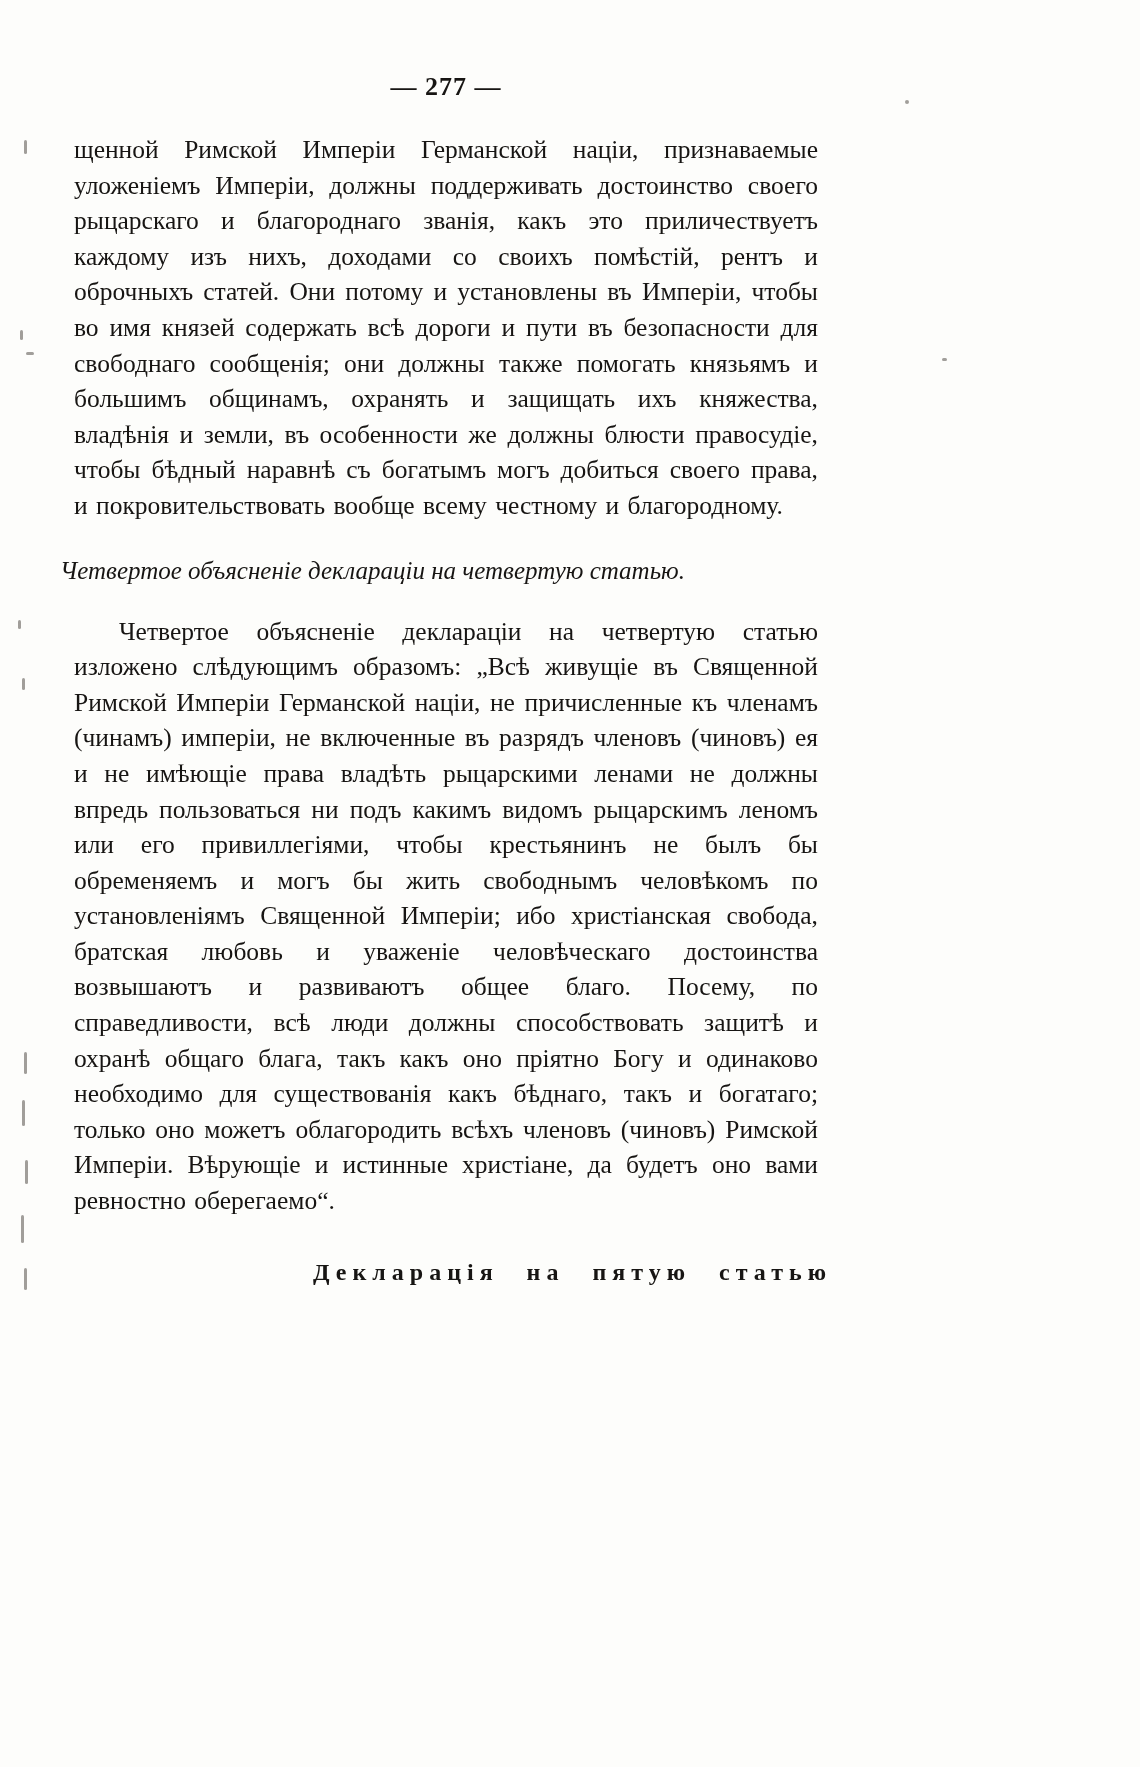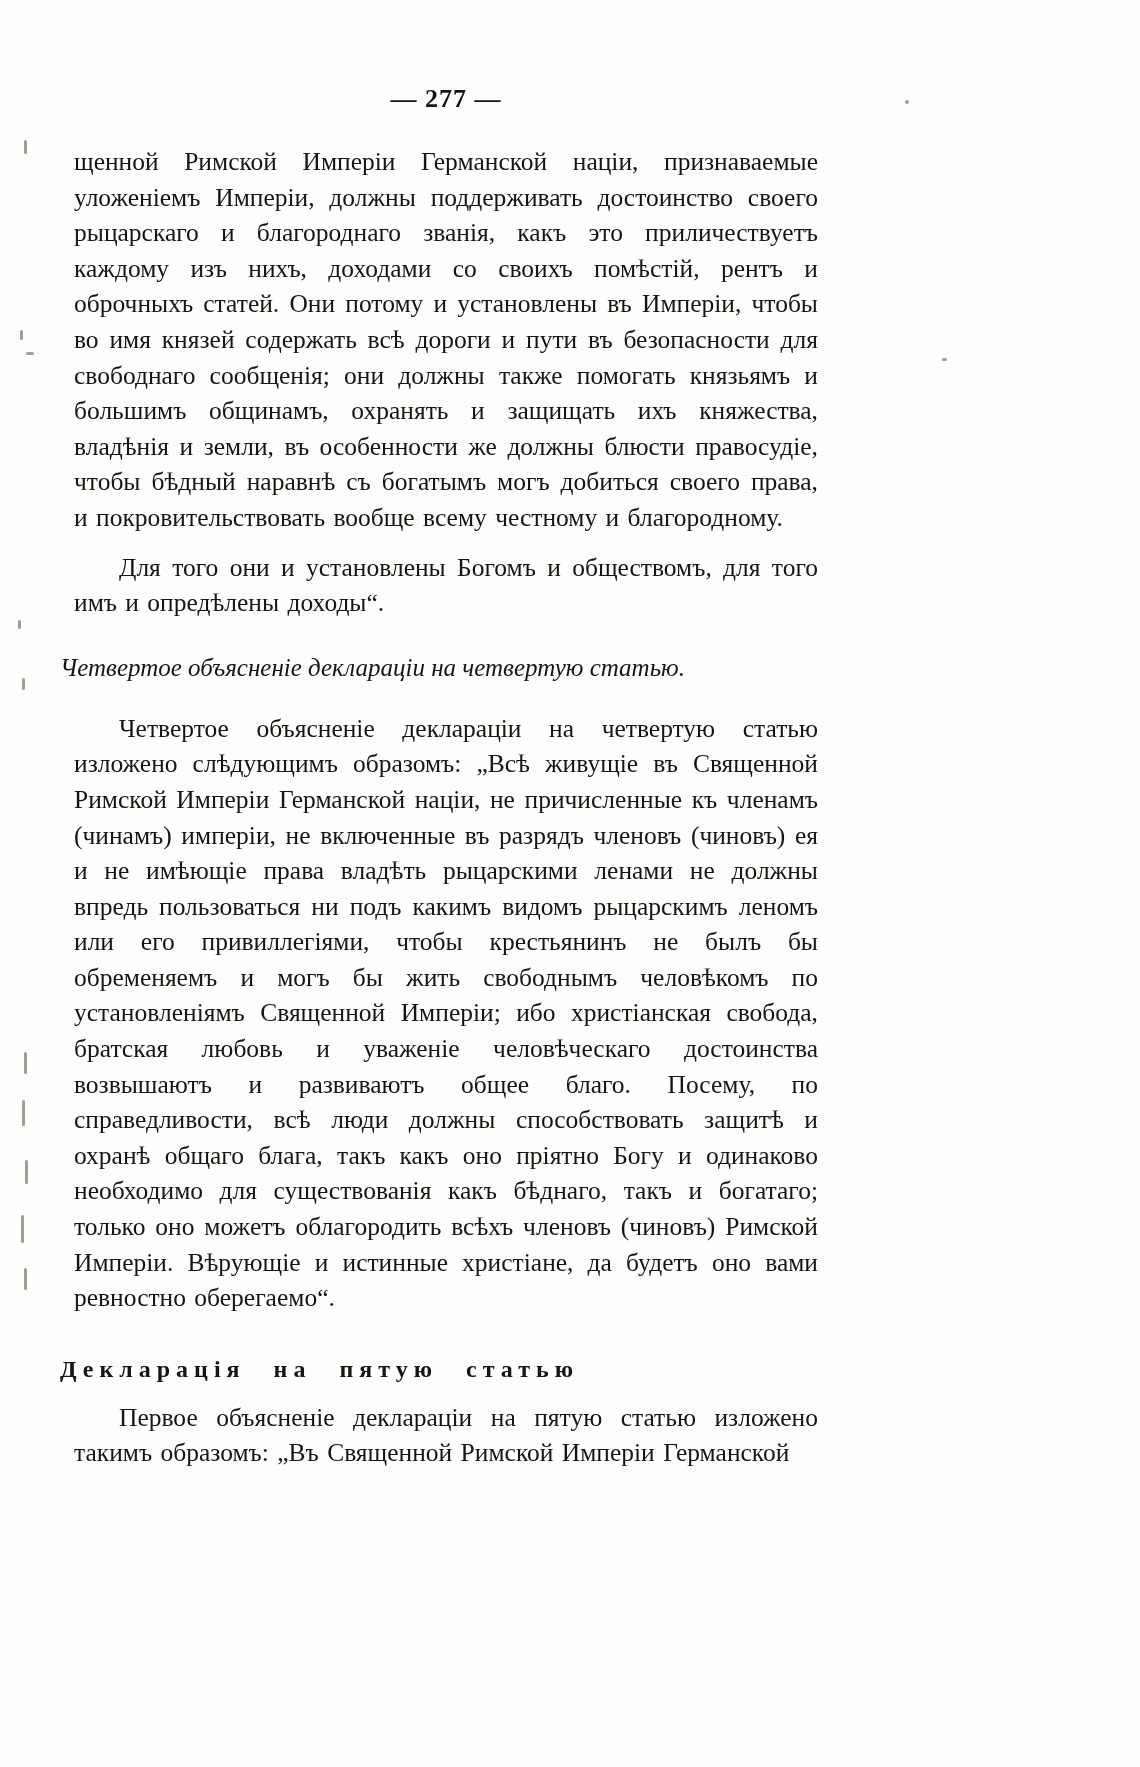--- a/index.html
+++ b/index.html
@@ -13,21 +13,21 @@
     height: 1767px;
     margin: 0 auto;
     background: #fdfdfb;
     font-family: "Liberation Serif", "DejaVu Serif", serif;
     color: #171513;
     overflow: hidden;
   }
   .textblock {
     position: absolute;
     left: 60px;
-    top: 84px;
+    top: 72px;
     width: 772px;
   }
   .page-number {
     text-align: center;
     font-weight: bold;
     font-size: 26px;
     letter-spacing: 1px;
     margin: 0 0 30px 0;
   }
   p.body-text {
@@ -44,21 +44,21 @@
     font-style: italic;
     font-size: 25px;
     line-height: 34px;
     text-align: left;
     margin: 30px 0 26px 0;
   }
   .heading-bold {
     font-weight: bold;
     font-size: 24px;
     line-height: 34px;
-    text-align: left;
+    text-align: right;
     letter-spacing: 6px;
     word-spacing: 16px;
     margin: 36px 0 14px 0;
   }
   .heading-italic.second {
     margin: 14px 0 28px 0;
   }
   
   .mark {
     position: absolute;
@@ -84,25 +84,23 @@
   <div class="mark" style="left:24px; top:1268px; width:3px; height:22px;"></div>
   <div class="mark" style="left:905px; top:100px; width:4px; height:4px;"></div>
   <div class="mark" style="left:942px; top:358px; width:5px; height:3px;"></div>
 
   <div class="textblock">
 
     <div class="page-number">— 277 —</div>
 
     <p class="body-text">щенной Римской Имперіи Германской націи, признаваемые уложеніемъ Имперіи, должны поддерживать достоинство своего рыцарскаго и благороднаго званія, какъ это приличествуетъ каждому изъ нихъ, доходами со своихъ помѣстій, рентъ и оброчныхъ статей. Они потому и установлены въ Имперіи, чтобы во имя князей содержать всѣ дороги и пути въ безопасности для свободнаго сообщенія; они должны также помогать князьямъ и большимъ общинамъ, охранять и защищать ихъ княжества, владѣнія и земли, въ особенности же должны блюсти правосудіе, чтобы бѣдный наравнѣ съ богатымъ могъ добиться своего права, и покровительствовать вообще всему честному и благородному.</p>
 
-    <p class="body-text indent">Для того они и установлены Богомъ и обществомъ, для того имъ и опредѣлены доходы“.</p>
 
     <div class="heading-italic">Четвертое объясненіе деклараціи на четвертую статью.</div>
 
     <p class="body-text indent">Четвертое объясненіе деклараціи на четвертую статью изложено слѣдующимъ образомъ: „Всѣ живущіе въ Священной Римской Имперіи Германской націи, не причисленные къ членамъ (чинамъ) имперіи, не включенные въ разрядъ членовъ (чиновъ) ея и не имѣющіе права владѣть рыцарскими ленами не должны впредь пользоваться ни подъ какимъ видомъ рыцарскимъ леномъ или его привиллегіями, чтобы крестьянинъ не былъ бы обременяемъ и могъ бы жить свободнымъ человѣкомъ по установленіямъ Священной Имперіи; ибо христіанская свобода, братская любовь и уваженіе человѣческаго достоинства возвышаютъ и развиваютъ общее благо. Посему, по справедливости, всѣ люди должны способствовать защитѣ и охранѣ общаго блага, такъ какъ оно пріятно Богу и одинаково необходимо для существованія какъ бѣднаго, такъ и богатаго; только оно можетъ облагородить всѣхъ членовъ (чиновъ) Римской Имперіи. Вѣрующіе и истинные христіане, да будетъ оно вами ревностно оберегаемо“.</p>
 
     <div class="heading-bold">Декларація на пятую статью</div>
 
 
-    <p class="body-text indent">Первое объясненіе деклараціи на пятую статью изложено такимъ образомъ: „Въ Священной Римской Имперіи Германской</p>
 
   </div>
 </div>
 
 </body></html>

